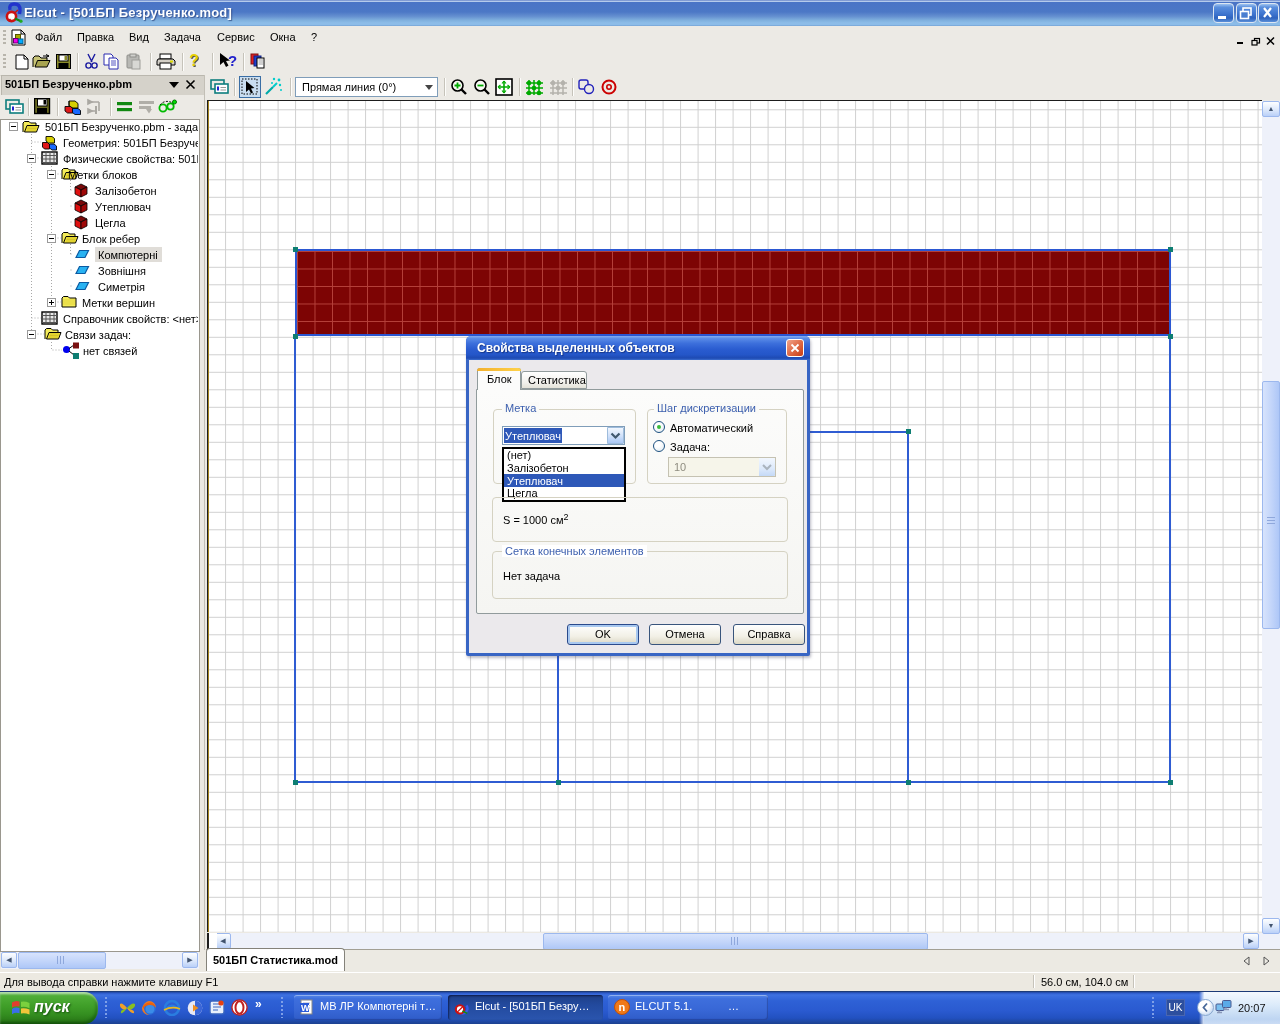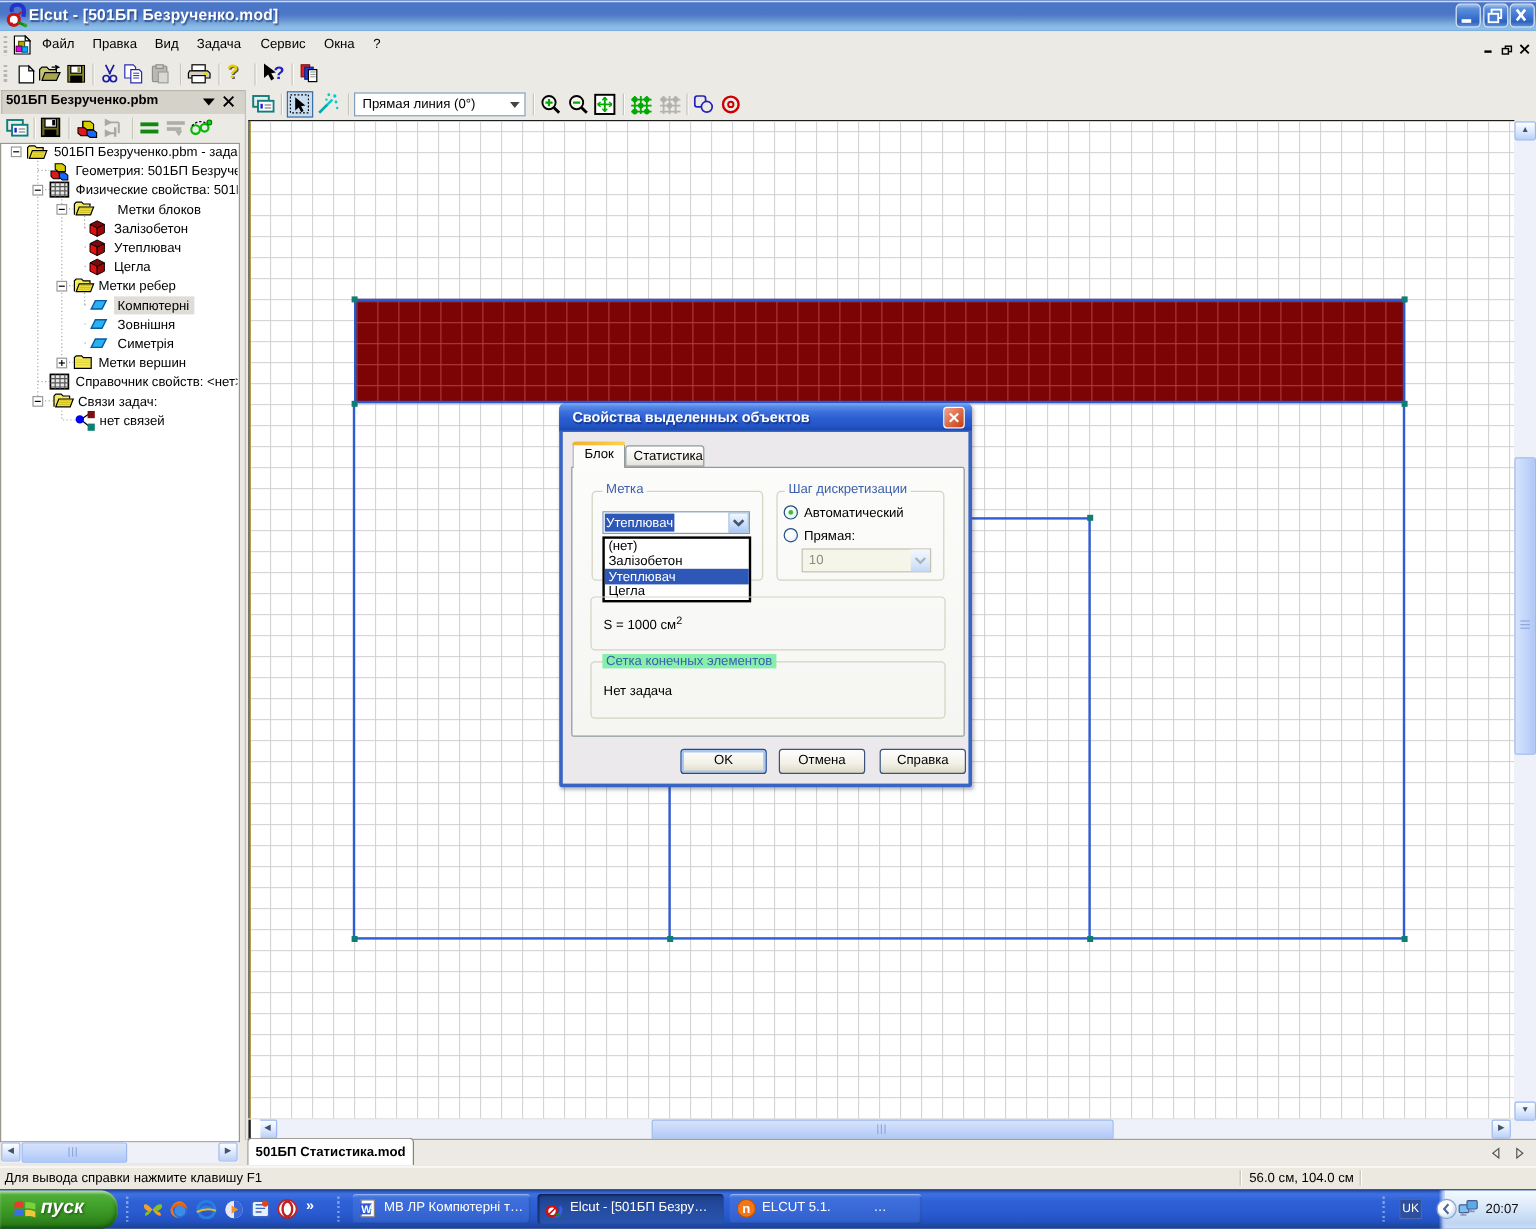--- a/index.html
+++ b/index.html
@@ -311,25 +311,25 @@
 </svg>
 <div class="pm" style="left:8px;top:2px"></div>
 <div class="pm" style="left:26px;top:34px"></div>
 <div class="pm" style="left:46px;top:50px"></div>
 <div class="pm" style="left:46px;top:114px"></div>
 <div class="pm plus" style="left:46px;top:178px"></div>
 <div class="pm" style="left:26px;top:210px"></div>
 <div class="trow" style="left:44px;top:1px">501БП Безрученко.pbm - задача</div>
 <div class="trow" style="left:62px;top:17px">Геометрия: 501БП Безрученко</div>
 <div class="trow" style="left:62px;top:33px">Физические свойства: 501БП</div>
-<div class="trow" style="left:97px;top:49px">Метки блоков</div>
+<div class="trow" style="left:67px;top:49px">Метки блоков</div>
 <div class="trow" style="left:94px;top:65px">Залізобетон</div>
 <div class="trow" style="left:94px;top:81px">Утеплювач</div>
 <div class="trow" style="left:94px;top:97px">Цегла</div>
-<div class="trow" style="left:81px;top:113px">Метки ребер</div>
+<div class="trow" style="left:81px;top:113px">Блок ребер</div>
 <div class="abs" style="left:94px;top:127px;width:67px;height:15px;background:#e0ddd8"></div>
 <div class="trow" style="left:97px;top:129px">Компютерні</div>
 <div class="trow" style="left:97px;top:145px">Зовнішня</div>
 <div class="trow" style="left:97px;top:161px">Симетрія</div>
 <div class="trow" style="left:81px;top:177px">Метки вершин</div>
 <div class="trow" style="left:62px;top:193px">Справочник свойств: &lt;нет&gt;</div>
 <div class="trow" style="left:64px;top:209px">Связи задач:</div>
 <div class="trow" style="left:82px;top:225px">нет связей</div>
 </div>
 
@@ -486,21 +486,21 @@
 <div class="abs" style="left:493px;top:409px;width:143px;height:75px;border:1px solid #d5d2c2;border-radius:4px;box-sizing:border-box"></div>
 <div class="txt" style="left:502px;top:402px;color:#3c5fae;background:#fafaf8;padding:0 3px">Метка</div>
 
 <div class="abs" style="left:647px;top:409px;width:140px;height:75px;border:1px solid #d5d2c2;border-radius:4px;box-sizing:border-box"></div>
 <div class="txt" style="left:654px;top:402px;color:#3c5fae;background:#fafaf8;padding:0 3px">Шаг дискретизации</div>
 
 <div class="abs" style="left:653px;top:421px;width:12px;height:12px;border:1px solid #1e5180;border-radius:50%;box-sizing:border-box;background:radial-gradient(circle at 35% 30%,#fff 30%,#dce8f0 100%)"></div>
 <div class="abs" style="left:657px;top:425px;width:4px;height:4px;border-radius:50%;background:#3cbc3c"></div>
 <div class="txt" style="left:670px;top:422px">Автоматический</div>
 <div class="abs" style="left:653px;top:440px;width:12px;height:12px;border:1px solid #1e5180;border-radius:50%;box-sizing:border-box;background:radial-gradient(circle at 35% 30%,#fff 30%,#dce8f0 100%)"></div>
-<div class="txt" style="left:670px;top:441px">Прямая:</div>
+<div class="txt" style="left:670px;top:441px">Задача:</div>
 
 <div class="abs" style="left:668px;top:457px;width:108px;height:20px;background:#f6f5ea;border:1px solid #c5c2b2;box-sizing:border-box"></div>
 <div class="txt" style="left:674px;top:461px;color:#8f8d80">10</div>
 <div class="abs" style="left:759px;top:458px;width:16px;height:18px;background:linear-gradient(180deg,#f2f7fe 0%,#dce9fb 60%,#c4d9f7 100%);border-radius:0 1px 1px 0">
  <svg width="16" height="18">
         <path d="M4 7 L8 11 L12 7" fill="none" stroke="#aab4be" stroke-width="2"></path>
       </svg></div>
 
 <div class="abs" style="left:502px;top:426px;width:123px;height:19px;background:#fff;border:1px solid #7f9db9;box-sizing:border-box"></div>
 <div class="abs" style="left:504px;top:428px;width:58px;height:15px;background:#2e58b8"></div>
@@ -514,21 +514,21 @@
 <div class="txt" style="left:507px;top:449px">(нет)</div>
 <div class="txt" style="left:507px;top:462px">Залізобетон</div>
 <div class="abs" style="left:504px;top:474px;width:120px;height:13px;background:#2e58b8"></div>
 <div class="txt" style="left:507px;top:475px;color:#fff">Утеплювач</div>
 <div class="txt" style="left:507px;top:487px">Цегла</div>
 
 <div class="abs" style="left:492px;top:497px;width:296px;height:45px;border:1px solid #d5d2c2;border-radius:4px;box-sizing:border-box"></div>
 <div class="txt" style="left:503px;top:512px">S = 1000 см<span style="font-size:9px;vertical-align:4px">2</span></div>
 
 <div class="abs" style="left:492px;top:551px;width:296px;height:48px;border:1px solid #d5d2c2;border-radius:4px;box-sizing:border-box"></div>
-<div class="txt" style="left:502px;top:545px;color:#3c5fae;background:#86efac;padding:0 3px">Сетка конечных элементов</div>
+<div class="txt" style="left:502px;top:545px;color:#3c5fae;background:#ffffff;padding:0 3px">Сетка конечных элементов</div>
 <div class="txt" style="left:503px;top:570px">Нет задача</div>
 
 <div class="abs" style="left:567px;top:624px;width:72px;height:21px;border:1px solid #2a4a8c;border-radius:3px;box-sizing:border-box;background:linear-gradient(180deg,#fefefe 0%,#f2f0e6 60%,#dcd8c6 100%);box-shadow:inset 0 0 0 2px #a8c8f0;text-align:center;font-size:11px;line-height:19px">OK</div>
 <div class="abs" style="left:649px;top:624px;width:72px;height:21px;border:1px solid #38547c;border-radius:3px;box-sizing:border-box;background:linear-gradient(180deg,#fefefe 0%,#f2f0e6 60%,#dcd8c6 100%);text-align:center;font-size:11px;line-height:19px">Отмена</div>
 <div class="abs" style="left:733px;top:624px;width:72px;height:21px;border:1px solid #38547c;border-radius:3px;box-sizing:border-box;background:linear-gradient(180deg,#fefefe 0%,#f2f0e6 60%,#dcd8c6 100%);text-align:center;font-size:11px;line-height:19px">Справка</div>
 </div>
 
 <div class="abs" id="taskbar"></div>
 <div id="taskbaritems">
 

